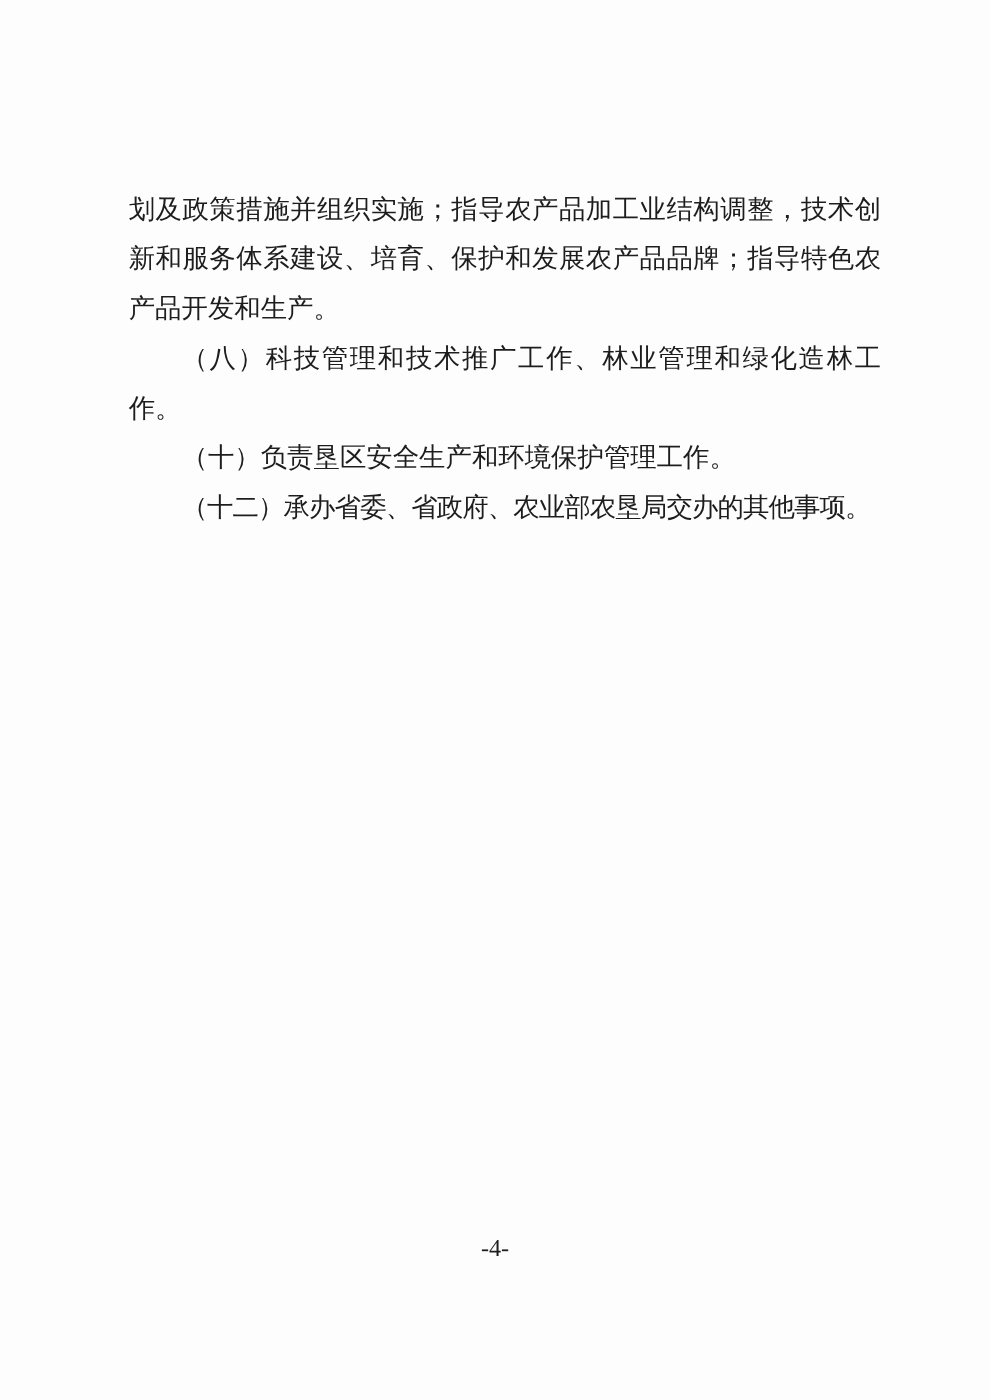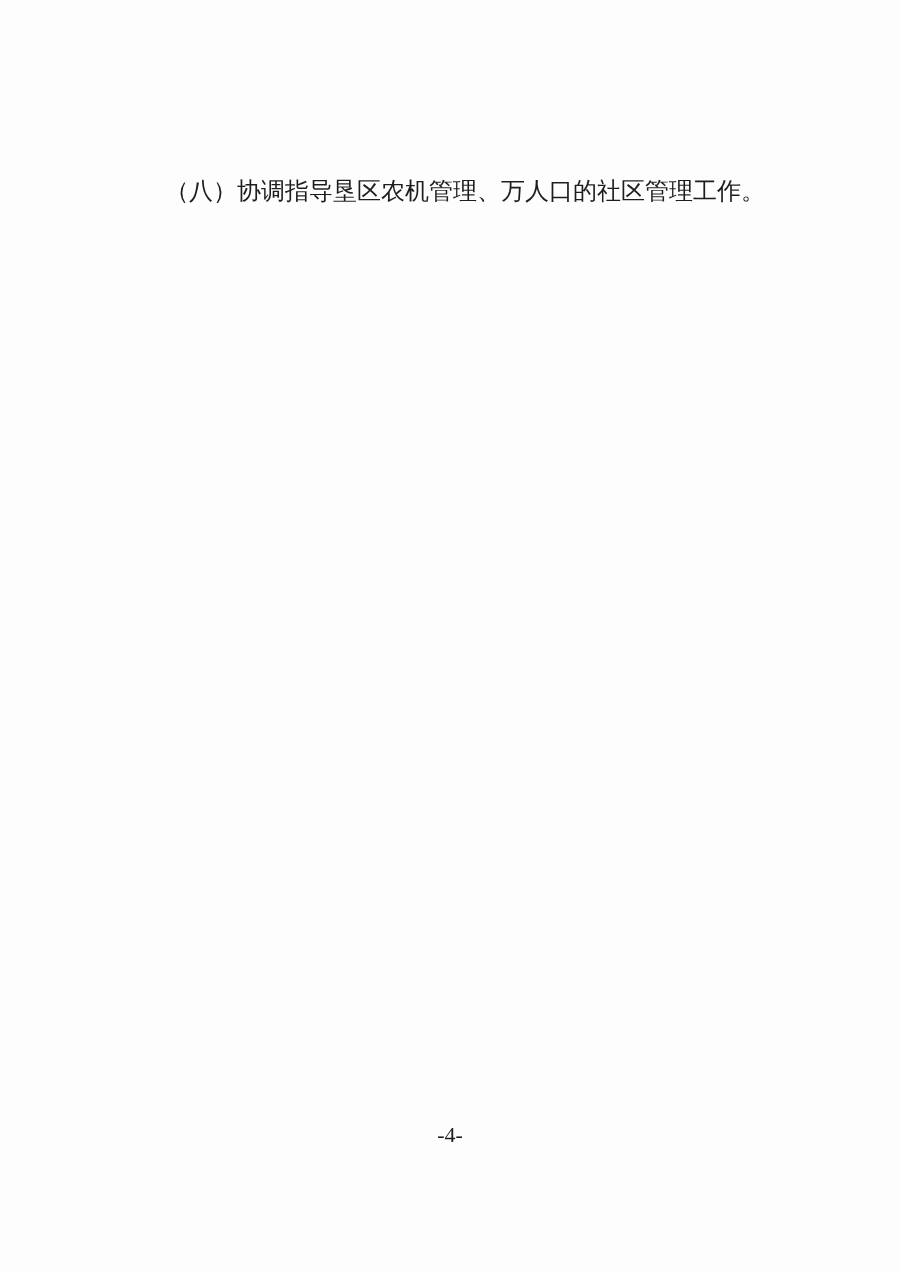--- a/index.html
+++ b/index.html
@@ -48,20 +48,23 @@
     line-height: 26px;
     color: #1d1d1d;
   }
 </style>
 </head>
 <body>
 
 <div class="page">
 
   <div class="text-block">
-    <p class="indent">（八）协调指导垦区农机管理、万人口的社区管理工作。</p>
+    <p>划及政策措施并组织实施；指导农产品加工业结构调整，技术创新和服务体系建设、培育、保护和发展农产品品牌；指导特色农产品开发和生产。</p>
+    <p class="indent">（八）科技管理和技术推广工作、林业管理和绿化造林工作。</p>
+    <p class="indent">（十）负责垦区安全生产和环境保护管理工作。</p>
+    <p class="indent tight">（十二）承办省委、省政府、农业部农垦局交办的其他事项。</p>
   </div>
 
   <div class="page-footer">
     <span>-4-</span>
   </div>
 
 </div>
 
 </body></html>

